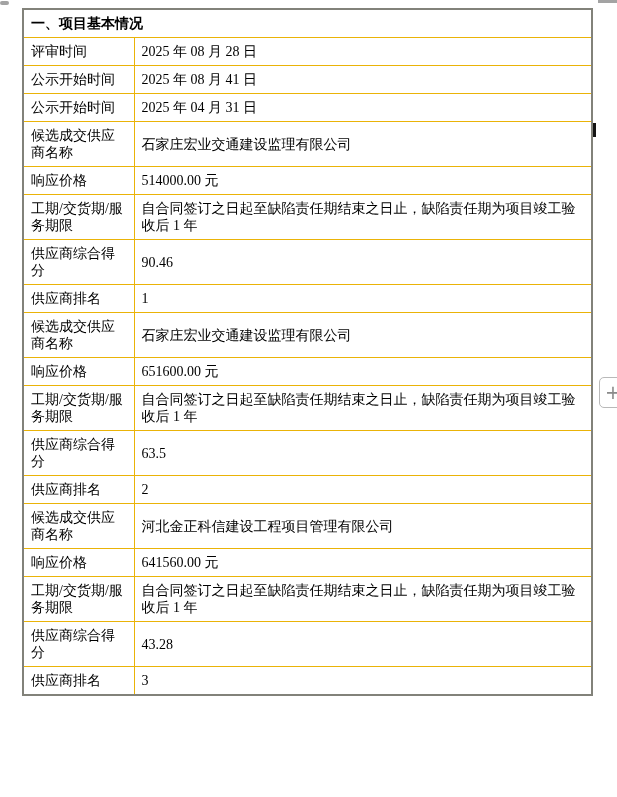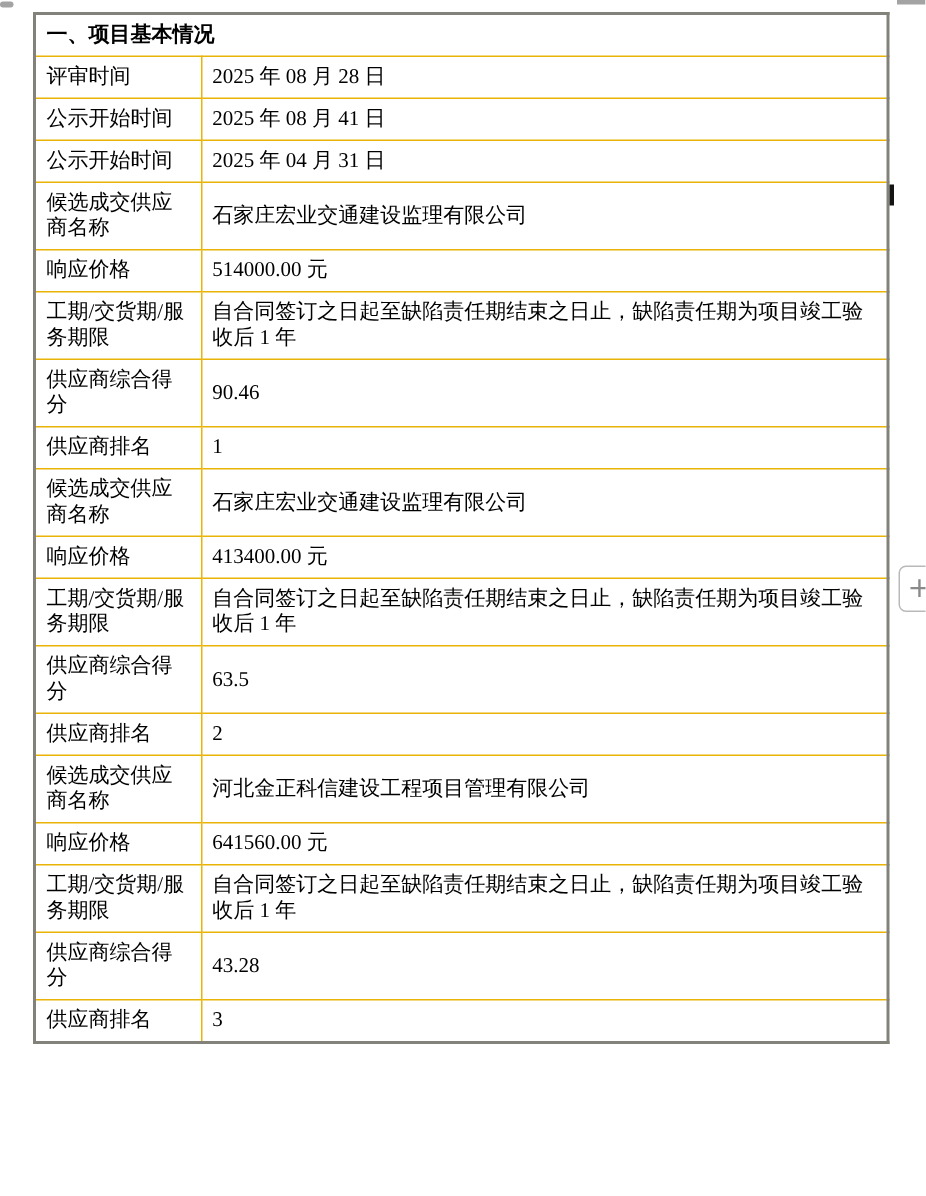--- a/index.html
+++ b/index.html
@@ -117,21 +117,21 @@
         <tr>
           <td class="label-cell">供应商排名</td>
           <td class="value-cell">1</td>
         </tr>
         <tr>
           <td class="label-cell">候选成交供应商名称</td>
           <td class="value-cell">石家庄宏业交通建设监理有限公司</td>
         </tr>
         <tr>
           <td class="label-cell">响应价格</td>
-          <td class="value-cell">413400.00 元</td>
+          <td class="value-cell">651600.00 元</td>
         </tr>
         <tr>
           <td class="label-cell">工期/交货期/服务期限</td>
           <td class="value-cell">自合同签订之日起至缺陷责任期结束之日止，缺陷责任期为项目竣工验收后 1 年</td>
         </tr>
         <tr>
           <td class="label-cell">供应商综合得分</td>
           <td class="value-cell">63.5</td>
         </tr>
         <tr>

